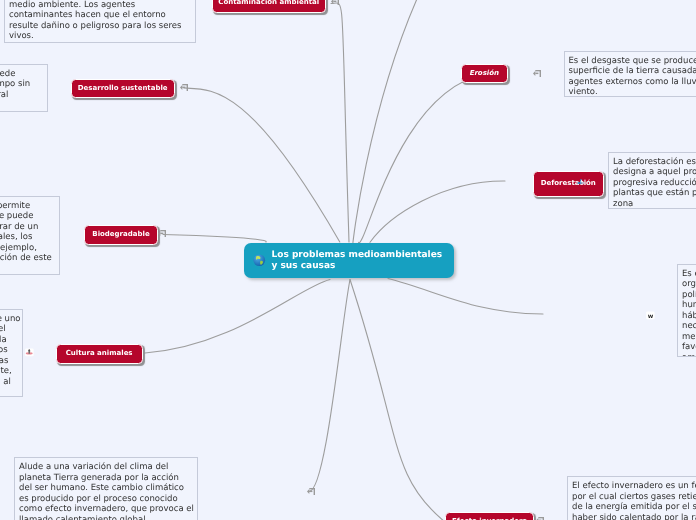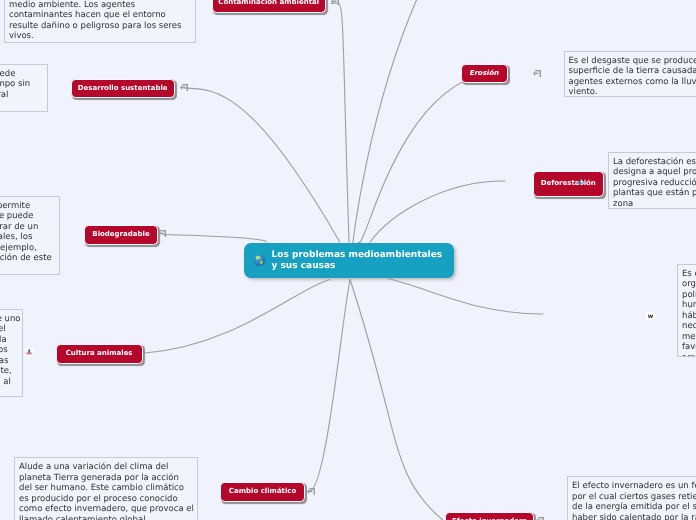--- a/index.html
+++ b/index.html
@@ -113,21 +113,20 @@
 zona</div>
   <div class="note" style="left:563.5px;top:50.5px;width:165px;height:46px;">Es el desgaste que se produce en la
 superficie de la tierra causada por
 agentes externos como la lluvia y el
 viento.</div>
 
   <div class="topic" style="left:211.9px;top:-7px;width:113.7px;height:19.8px;">Contaminación ambiental</div>
   <div class="topic" style="left:461px;top:63.6px;width:46.7px;height:19.8px;font-style:italic;">Erosión</div>
   <div class="topic" style="left:533px;top:170.9px;width:70.5px;height:26px;text-align:center;">Deforestación</div>
   <div class="topic" style="left:444.9px;top:511.9px;width:89.4px;height:19.8px;">Efecto invernadero</div>
-  <div class="topic" style="left:220.3px;top:481.8px;width:84.6px;height:19.8px;">Cambio climático</div>
   <div class="topic" style="left:55.5px;top:344px;width:87.2px;height:19.8px;">Cultura animales</div>
   <div class="topic" style="left:84px;top:224.9px;width:74px;height:19.8px;">Biodegradable</div>
   <div class="topic" style="left:70.7px;top:78.6px;width:104px;height:19.8px;">Desarrollo sustentable</div>
 
   <svg class="marker" style="left:330.5px;top:-2.5px;" width="8" height="7.1" viewBox="0 0 8 7.1">
       <g fill="#9a9a9a">
         <path d="M2.3 0 H8 V1.35 H2.3 Z"></path>
         <path d="M6.6 0 H8 V7.1 H6.6 Z"></path>
         <path d="M2.3 1.0 V6.0 L0 3.5 Z"></path>
         <path d="M2.3 2.6 H5.4 V4.1 H2.3 Z"></path>

